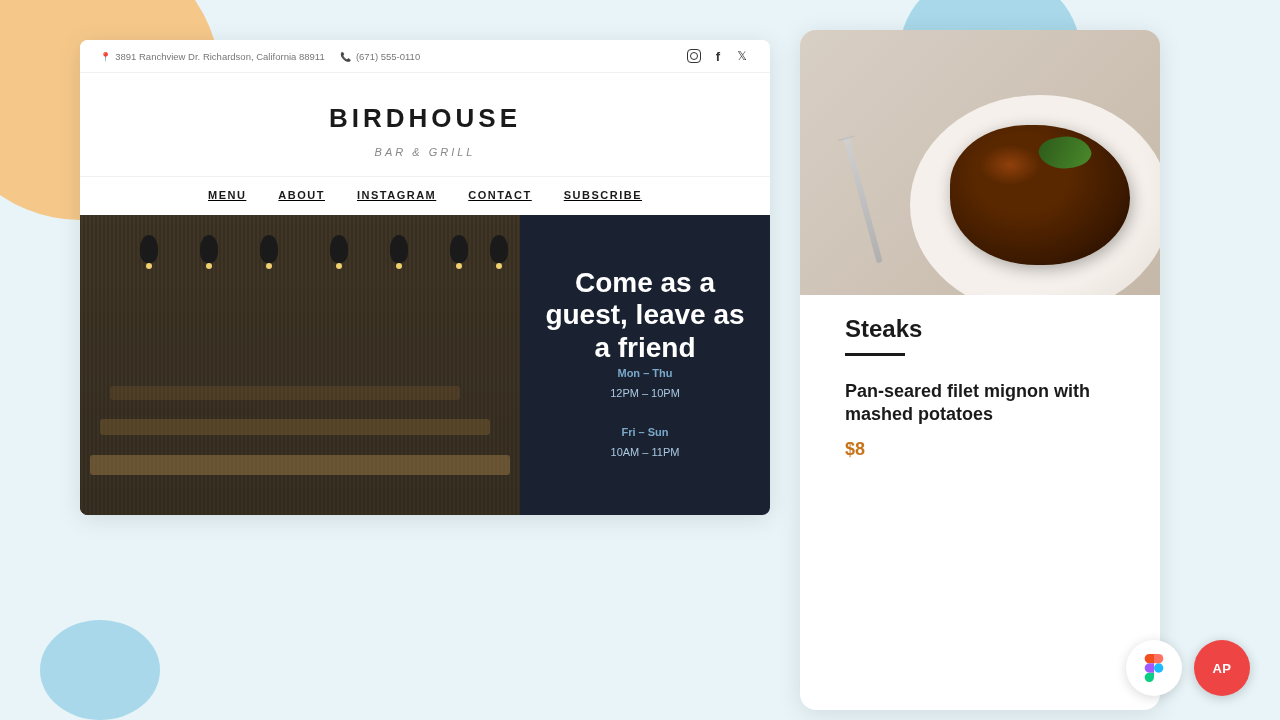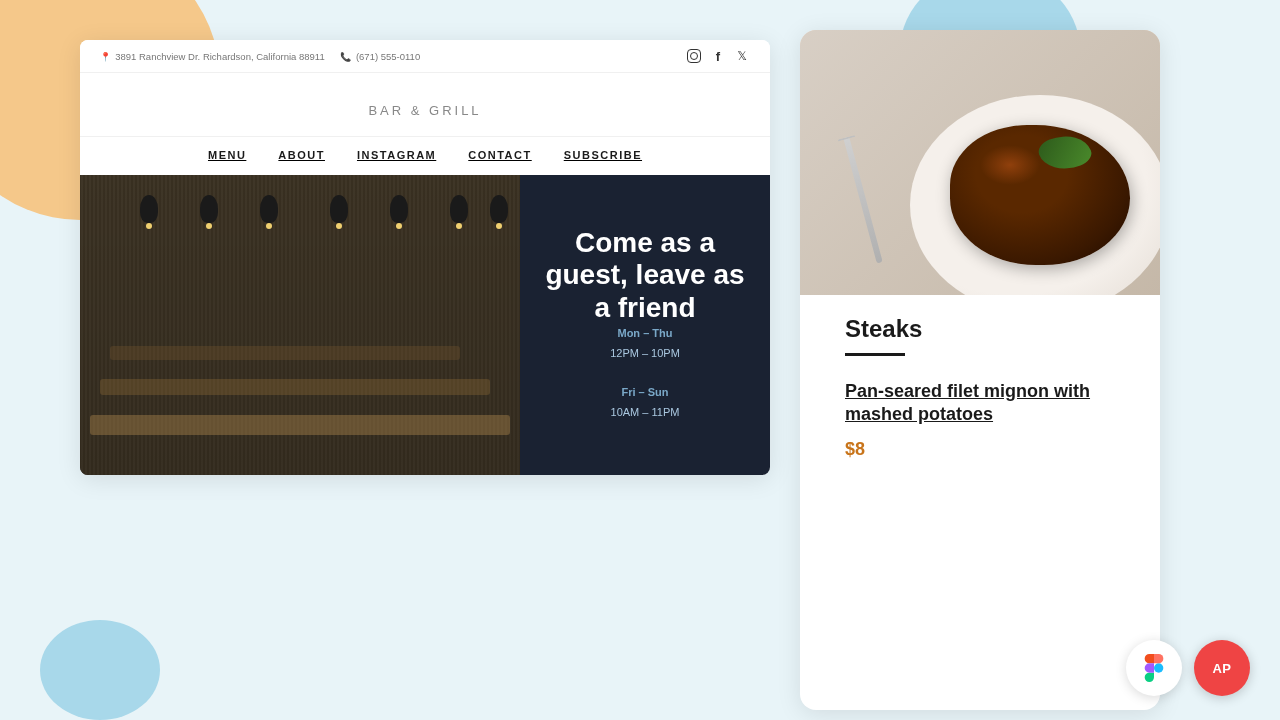--- a/index.html
+++ b/index.html
@@ -114,25 +114,26 @@
     }
     .logo-text {
       font-size: 26px;
       font-weight: 900;
       letter-spacing: 4px;
       color: #1a1a1a;
       text-transform: uppercase;
       font-family: 'Arial Black', Arial, sans-serif;
     }
     .logo-sub {
-      font-size: 13px;
+      font-size: 11px;
       letter-spacing: 3px;
       color: #888;
       text-transform: uppercase;
-      margin-top: 0;
+      margin-top: 12px;
+      font-style: italic;
     }
 
     
     .site-nav {
       background: #fff;
       display: flex;
       justify-content: center;
       gap: 32px;
       padding: 12px 0 14px;
       border-top: 1px solid #f0f0f0;
@@ -355,21 +356,20 @@
       background: #1a1a1a;
       margin-bottom: 24px;
     }
     .food-name {
       font-size: 18px;
       font-weight: 900;
       color: #1a1a1a;
       line-height: 1.3;
       margin-bottom: 12px;
       font-family: 'Arial Black', Arial, sans-serif;
-      text-decoration: underline;
     }
     .food-desc {
       font-size: 13px;
       color: #888;
       font-style: italic;
       margin-bottom: 16px;
       line-height: 1.5;
     }
     .food-price {
       font-size: 18px;
@@ -465,20 +465,21 @@
       <div class="topbar-icons">
         <span class="social-icon">
           <span class="ig-icon"></span>
         </span>
         <span class="social-icon fb-icon"></span>
         <span class="social-icon tw-icon"></span>
       </div>
     </div>
 
     <div class="site-header">
+      <div class="logo-text">BIRDHOUSE</div>
       <div class="logo-sub">BAR &amp; GRILL</div>
     </div>
 
     <nav class="site-nav">
       <span class="nav-item">MENU</span>
       <span class="nav-item">ABOUT</span>
       <span class="nav-item">INSTAGRAM</span>
       <span class="nav-item">CONTACT</span>
       <span class="nav-item">SUBSCRIBE</span>
     </nav>

